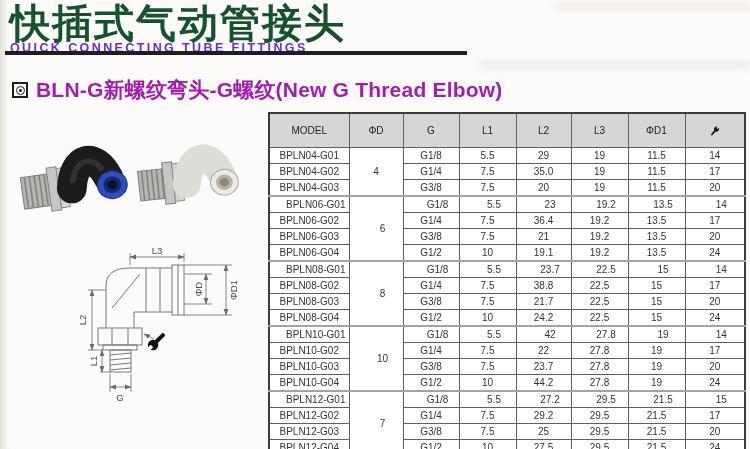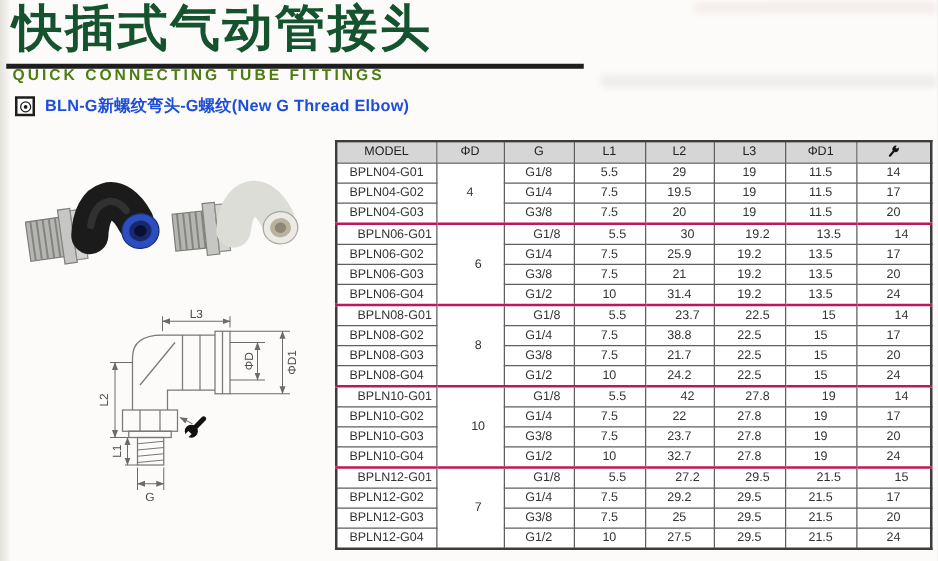--- a/index.html
+++ b/index.html
@@ -13,51 +13,51 @@
     position:absolute; left:0; top:0; bottom:0; width:9px;
     background: linear-gradient(90deg, #e3e1db, rgba(250,249,246,0));
   }
   .bleed { position:absolute; filter: blur(3px); opacity:.14; background:#b98a8a; border-radius:4px; }
   .bleed.b1 { right:0; top:2px; width:195px; height:8px; }
   .bleed.b2 { right:0; top:60px; width:270px; height:10px; background:#9a9a9a; }
 
   
   .masthead { position:absolute; left:10px; top:5px; }
   .title-cn { font-size:40px; font-weight:bold; color:#14532d; letter-spacing:2px; line-height:36px; }
-  .subtitle-en { font-size:12.5px; font-weight:bold; color:#4d7c0f; letter-spacing:2.4px; margin-top:12px; }
+  .subtitle-en { font-size:12.5px; font-weight:bold; color:#6d28d9; letter-spacing:2.4px; margin-top:0; }
   .black-rule { position:absolute; left:5px; top:51px; width:462px; height:4px; background:#1e1e1e; }
 
   
   .section { position:absolute; left:12px; top:76px; display:flex; align-items:center; gap:8px; }
   .bullet-sq { width:16px; height:16px; border:2px solid #1d1d1d; display:flex; align-items:center; justify-content:center; background:#fff; }
   .bullet-ring { width:9px; height:9px; border:1.5px solid #1d1d1d; border-radius:50%; display:flex; align-items:center; justify-content:center; }
   .bullet-dot { width:3px; height:3px; background:#1d1d1d; border-radius:50%; }
-  .section-title { font-size:13px; font-weight:bold; color:#1d4ed8; letter-spacing:0.2px; }
+  .section-title { font-size:21px; font-weight:bold; color:#a21caf; letter-spacing:0.2px; }
 
   
   .photos { position:absolute; left:20px; top:126px; width:220px; height:110px; display:flex; gap:6px; }
 
   
   .diagram { position:absolute; left:6px; top:244px; }
   .diagram text { font-size:9.5px; fill:#4c4c4c; font-family:"Liberation Sans", sans-serif; }
 
   
   table.spec {
     position:absolute; left:268px; top:112px; width:476px;
     border-collapse:collapse; table-layout:fixed;
     font-size:10px; color:#333; background:#fff;
     border:2px solid #3c3c3c;
   }
   table.spec th, table.spec td {
     border:1px solid #5f5f5f; text-align:center;
     height:16px; line-height:15px; padding:0; overflow:hidden; white-space:nowrap;
     font-weight:normal;
   }
-  table.spec thead th { background:#d6d6d6; height:17px; color:#222; }
-  table.spec tr.group-start td { border-top:2px solid #be185d;padding-left:13px; }
+  table.spec thead th { background:#d6d6d6; height:34px; color:#222; }
+  table.spec tr.group-start td { border-top:2px solid #a3a3a3;padding-left:13px; }
   .wrench-th svg { vertical-align:middle; }
 </style>
 </head>
 <body>
 
 <div class="page">
   <div class="scan-edge"></div>
   <div class="bleed b1"></div>
   <div class="bleed b2"></div>
 
@@ -228,67 +228,67 @@
           <td>5.5</td>
           <td>29</td>
           <td>19</td>
           <td>11.5</td>
           <td>14</td>
         </tr>
       <tr>
           <td>BPLN04-G02</td>
           <td>G1/4</td>
           <td>7.5</td>
-          <td>19.5</td>
+          <td>35.0</td>
           <td>19</td>
           <td>11.5</td>
           <td>17</td>
         </tr>
       <tr>
           <td>BPLN04-G03</td>
           <td>G3/8</td>
           <td>7.5</td>
           <td>20</td>
           <td>19</td>
           <td>11.5</td>
           <td>20</td>
         </tr>
       <tr class="group-start">
           <td>BPLN06-G01</td>
           <td rowspan="4">6</td>
           <td>G1/8</td>
           <td>5.5</td>
-          <td>30</td>
+          <td>23</td>
           <td>19.2</td>
           <td>13.5</td>
           <td>14</td>
         </tr>
       <tr>
           <td>BPLN06-G02</td>
           <td>G1/4</td>
           <td>7.5</td>
-          <td>25.9</td>
+          <td>36.4</td>
           <td>19.2</td>
           <td>13.5</td>
           <td>17</td>
         </tr>
       <tr>
           <td>BPLN06-G03</td>
           <td>G3/8</td>
           <td>7.5</td>
           <td>21</td>
           <td>19.2</td>
           <td>13.5</td>
           <td>20</td>
         </tr>
       <tr>
           <td>BPLN06-G04</td>
           <td>G1/2</td>
           <td>10</td>
-          <td>31.4</td>
+          <td>19.1</td>
           <td>19.2</td>
           <td>13.5</td>
           <td>24</td>
         </tr>
       <tr class="group-start">
           <td>BPLN08-G01</td>
           <td rowspan="4">8</td>
           <td>G1/8</td>
           <td>5.5</td>
           <td>23.7</td>
@@ -348,21 +348,21 @@
           <td>7.5</td>
           <td>23.7</td>
           <td>27.8</td>
           <td>19</td>
           <td>20</td>
         </tr>
       <tr>
           <td>BPLN10-G04</td>
           <td>G1/2</td>
           <td>10</td>
-          <td>32.7</td>
+          <td>44.2</td>
           <td>27.8</td>
           <td>19</td>
           <td>24</td>
         </tr>
       <tr class="group-start">
           <td>BPLN12-G01</td>
           <td rowspan="4">7</td>
           <td>G1/8</td>
           <td>5.5</td>
           <td>27.2</td>

